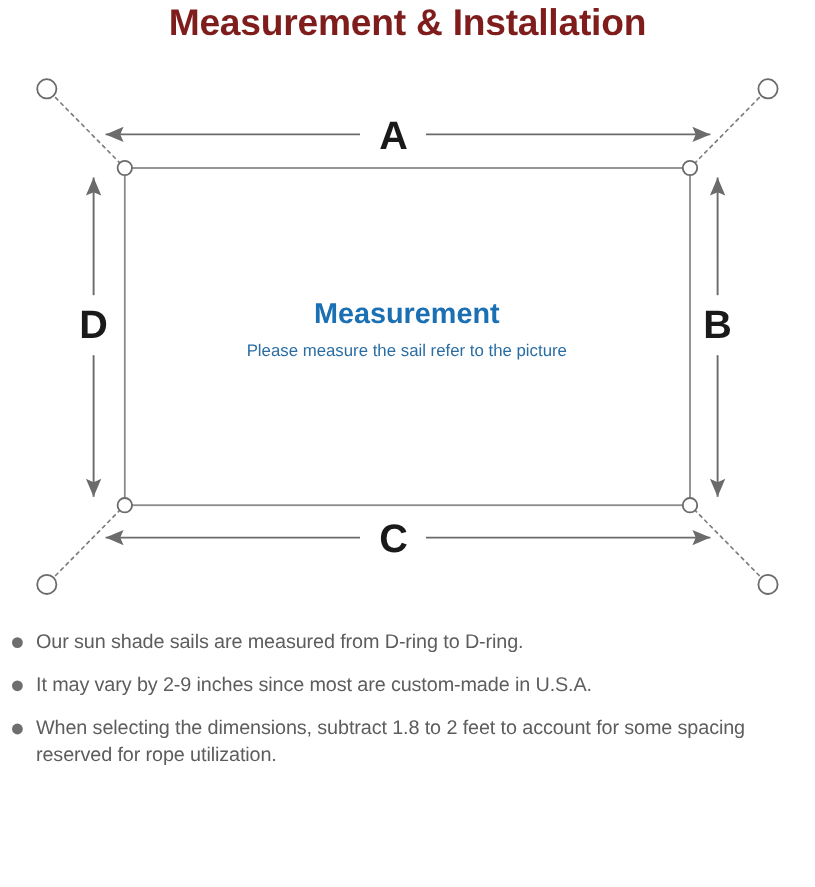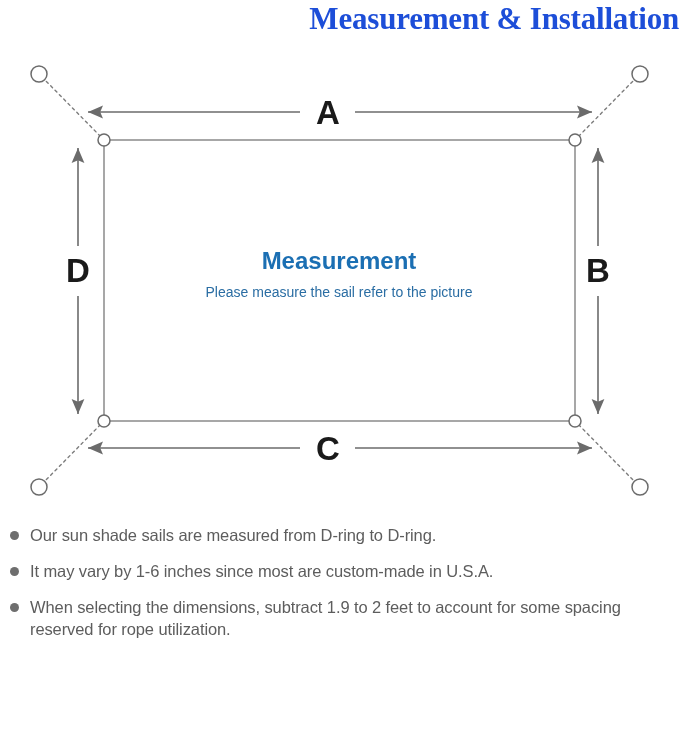--- a/index.html
+++ b/index.html
@@ -15,27 +15,27 @@
     font-family: "Liberation Sans", sans-serif;
     -webkit-font-smoothing: antialiased;
   }
 
   
   .title {
     position: absolute;
     left: 0;
     top: 0;
     width: 679px;
-    text-align: right;
-    font-family: Liberation Serif, serif;
+    text-align: center;
+    font-family: Liberation Sans, sans-serif;
     font-weight: bold;
     font-size: 31px;
     line-height: 38px;
     letter-spacing: -0.2px;
-    color: #1d4ed8;
+    color: #7f1d1d;
     white-space: nowrap;
   }
 
   
   .diagram {
     position: absolute;
     left: 0;
     top: 48px;
     width: 679px;
     height: 460px;
@@ -164,23 +164,23 @@
 
 <div class="notes">
 
   <div class="note-row">
     <span class="note-bullet"></span>
     <span class="note-text">Our sun shade sails are measured from D-ring to D-ring.</span>
   </div>
 
   <div class="note-row">
     <span class="note-bullet"></span>
-    <span class="note-text">It may vary by 1-6 inches since most are custom-made in U.S.A.</span>
+    <span class="note-text">It may vary by 2-9 inches since most are custom-made in U.S.A.</span>
   </div>
 
   <div class="note-row">
     <span class="note-bullet"></span>
-    <span class="note-text">When selecting the dimensions, subtract 1.9 to 2 feet to account for some spacing reserved for rope utilization.</span>
+    <span class="note-text">When selecting the dimensions, subtract 1.8 to 2 feet to account for some spacing reserved for rope utilization.</span>
   </div>
 
 
 
 </div>
 
 </body></html>

